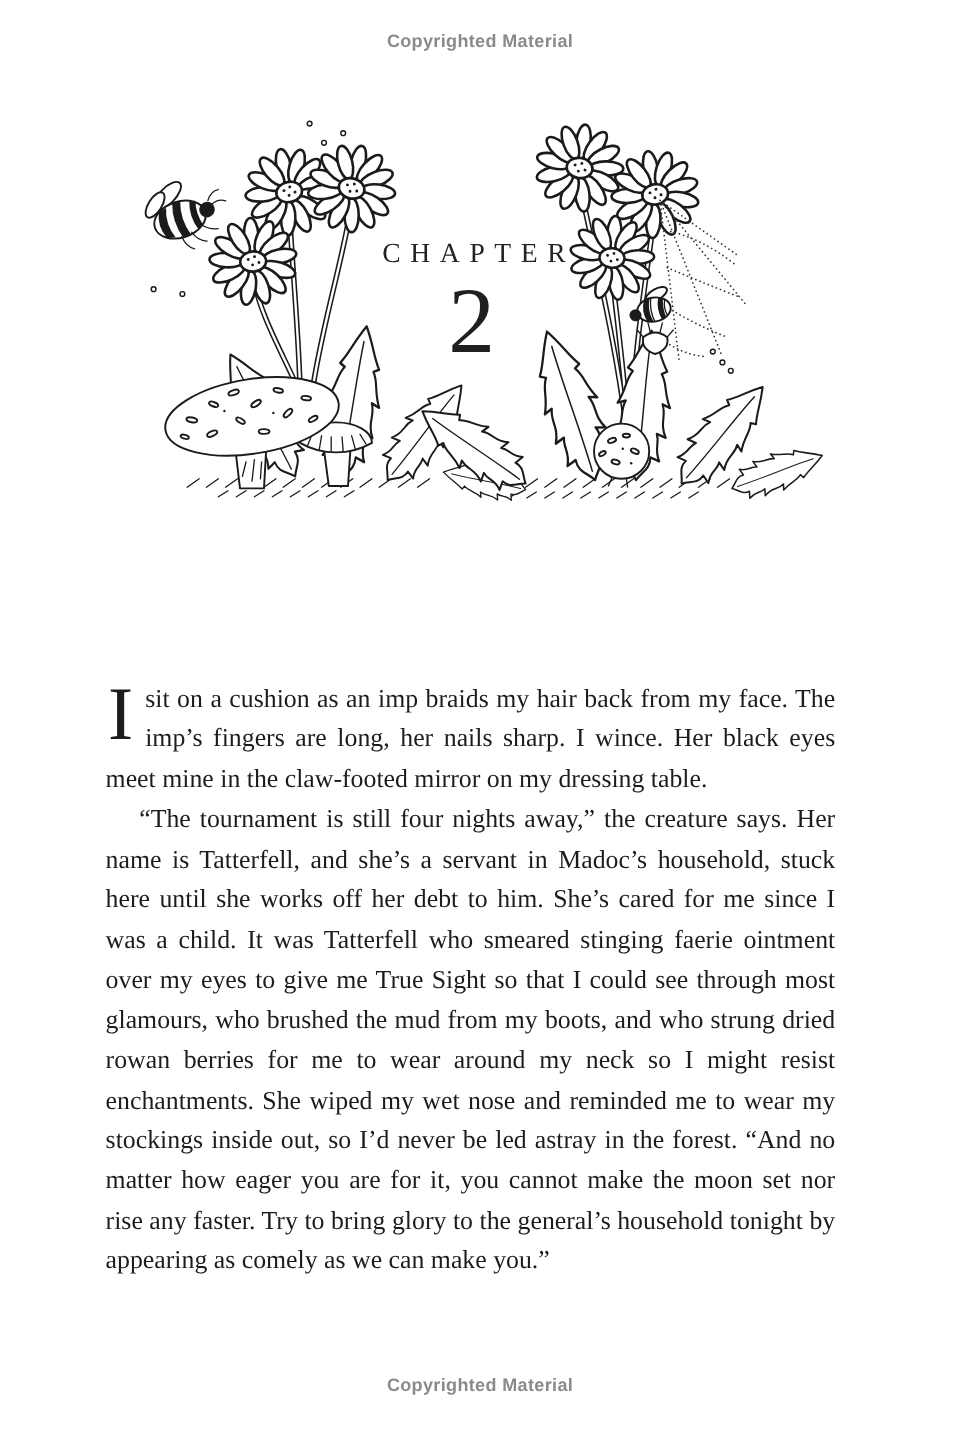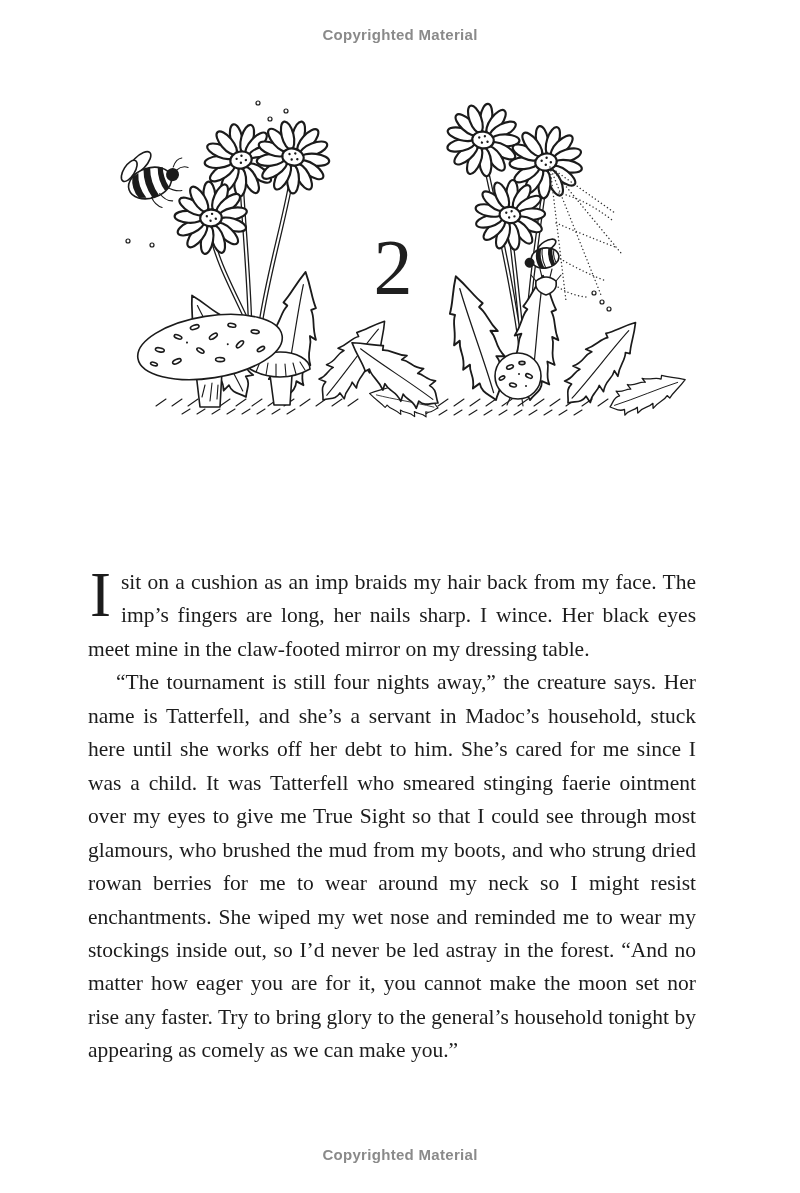--- a/index.html
+++ b/index.html
@@ -193,20 +193,21 @@
           <circle cx="188" cy="16" r="2"></circle>
         <circle cx="30" cy="146" r="2"></circle>
           <circle cx="54" cy="150" r="2"></circle>
         <circle cx="496" cy="198" r="2"></circle>
           <circle cx="504" cy="207" r="2"></circle>
           <circle cx="511" cy="214" r="2"></circle>
       </g>
     </g>
   </svg>
 
+  <div class="chapter-label">CHAPTER</div>
   <div class="chapter-number">2</div>
 
   <div class="body-text">
     <p><span class="drop-cap">I</span><span>sit on a cushion as an imp braids my hair back from my face. The imp’s fingers are long, her nails sharp. I wince. Her black eyes meet mine in the claw-footed mirror on my dressing table.</span></p>
     <p class="para-2"><span>“The tournament is still four nights away,” the creature says. Her name is Tatterfell, and she’s a servant in Madoc’s household, stuck here until she works off her debt to him. She’s cared for me since I was a child. It was Tatterfell who smeared stinging faerie ointment over my eyes to give me True Sight so that I could see through most glamours, who brushed the mud from my boots, and who strung dried rowan berries for me to wear around my neck so I might resist enchantments. She wiped my wet nose and reminded me to wear my stockings inside out, so I’d never be led astray in the forest. “And no matter how eager you are for it, you cannot make the moon set nor rise any faster. Try to bring glory to the general’s household tonight by appearing as comely as we can make you.”</span></p>
   </div>
 
   <div class="copyright copyright-bottom">Copyrighted Material</div>
 
 </div>

